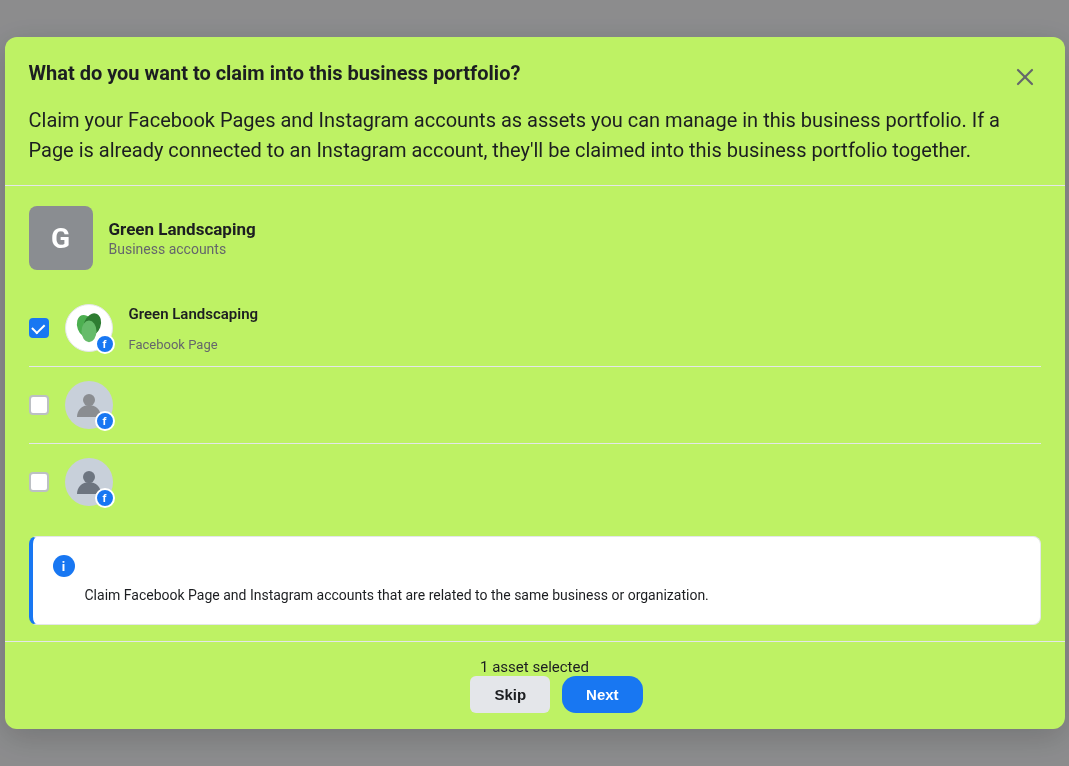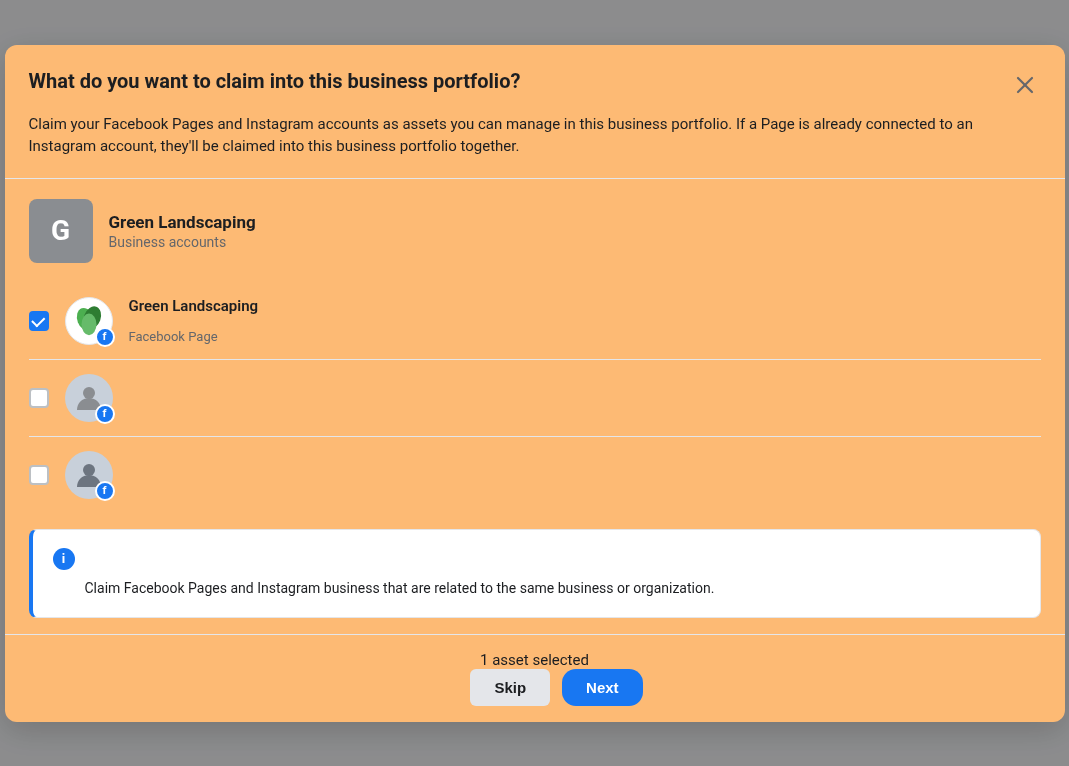--- a/index.html
+++ b/index.html
@@ -16,21 +16,21 @@
     .overlay {
       position: fixed;
       inset: 0;
       background: rgba(0,0,0,0.4);
       display: flex;
       align-items: center;
       justify-content: center;
     }
 
     .modal {
-      background: #fdba74;
+      background: #bef264;
       border-radius: 12px;
       width: 1060px;
       max-width: 1060px;
       box-shadow: 0 8px 32px rgba(0,0,0,0.18);
       overflow: hidden;
       position: relative;
     }
 
     .modal-header {
       display: flex;
@@ -58,21 +58,21 @@
       width: 32px;
       height: 32px;
       display: flex;
       align-items: center;
       justify-content: center;
       flex-shrink: 0;
     }
 
     .modal-description {
       padding: 12px 24px 20px 24px;
-      font-size: 15px;
+      font-size: 20px;
       color: #1c1e21;
       line-height: 1.5;
     }
 
     .divider {
       height: 1px;
       background: #e4e6ea;
       margin: 0 0 0 0;
     }
 
@@ -390,21 +390,21 @@
           <div class="asset-type"></div>
         </div>
       </div>
 
     </div>
 
     <div class="info-box">
       <div class="info-box-title">
         <div class="info-icon">i</div>
       </div>
-      <div class="info-box-text">Claim Facebook Pages and Instagram business that are related to the same business or organization.</div>
+      <div class="info-box-text">Claim Facebook Page and Instagram accounts that are related to the same business or organization.</div>
     </div>
 
     <div class="modal-footer">
       <div class="asset-count">1 asset selected</div>
       <div class="footer-actions">
         <button class="btn-skip">Skip</button>
         <button class="btn-next">Next</button>
       </div>
     </div>
 

